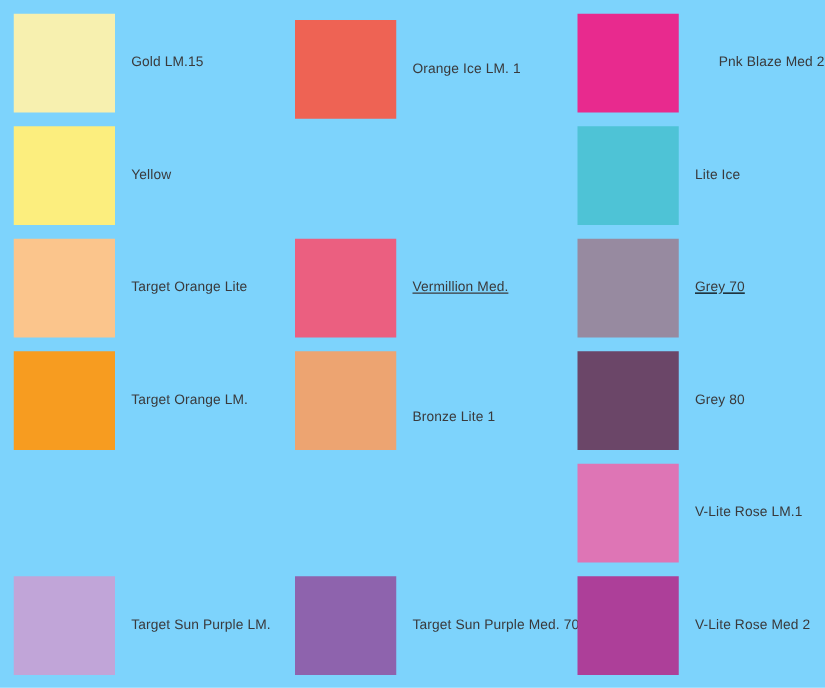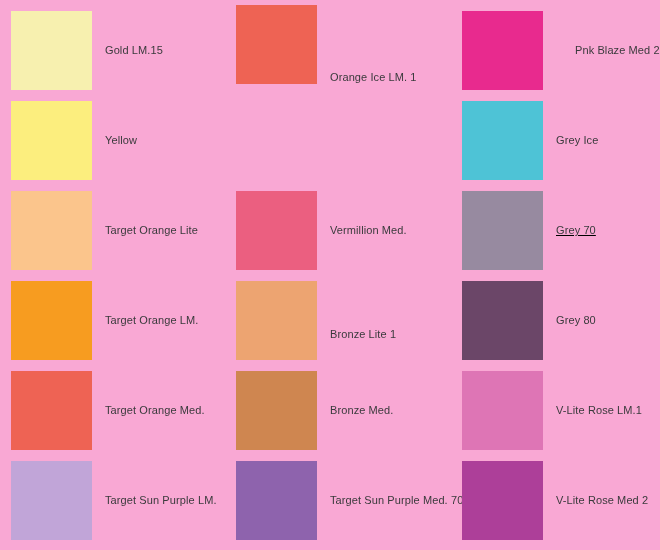--- a/index.html
+++ b/index.html
@@ -43,72 +43,64 @@
     line-height: 13px;
     color: #3a3a3c;
     white-space: nowrap;
     letter-spacing: 0.1px;
     -webkit-font-smoothing: antialiased;
   }
 </style>
 </head>
 <body>
 
-<div id="palette-grid" style="background: #f9a8d4;">
+<div id="palette-grid" style="background: #7dd3fc;">
     <div class="swatch-cell" style="left: 11px; top: 11px;">
       <div class="swatch-chip" style="background-color: rgb(247, 240, 175);"></div>
       <div class="swatch-label" style="color: rgb(58, 58, 60);">Gold LM.15</div>
     </div>
-    <div class="swatch-cell" style="left: 236px; top: 5px; align-items: flex-end;">
+    <div class="swatch-cell" style="left: 236px; top: 16px;">
       <div class="swatch-chip" style="background-color: rgb(238, 99, 84);"></div>
       <div class="swatch-label" style="color: rgb(58, 58, 60);">Orange Ice LM. 1</div>
     </div>
     <div class="swatch-cell" style="left: 462px; top: 11px;">
       <div class="swatch-chip" style="background-color: rgb(232, 42, 142);"></div>
       <div class="swatch-label" style="color: rgb(58, 58, 60); margin-left: 32px;">Pnk Blaze Med 2</div>
     </div>
     <div class="swatch-cell" style="left: 11px; top: 101px;">
       <div class="swatch-chip" style="background-color: rgb(252, 238, 126);"></div>
       <div class="swatch-label" style="color: rgb(58, 58, 60);">Yellow</div>
     </div>
     <div class="swatch-cell" style="left: 462px; top: 101px;">
       <div class="swatch-chip" style="background-color: rgb(78, 195, 214);"></div>
-      <div class="swatch-label" style="color: rgb(58, 58, 60);">Grey Ice</div>
+      <div class="swatch-label" style="color: rgb(58, 58, 60);">Lite Ice</div>
     </div>
     <div class="swatch-cell" style="left: 11px; top: 191px;">
       <div class="swatch-chip" style="background-color: rgb(251, 197, 140);"></div>
       <div class="swatch-label" style="color: rgb(58, 58, 60);">Target Orange Lite</div>
     </div>
     <div class="swatch-cell" style="left: 236px; top: 191px;">
       <div class="swatch-chip" style="background-color: rgb(235, 95, 128);"></div>
-      <div class="swatch-label" style="color: rgb(58, 58, 60);">Vermillion Med.</div>
+      <div class="swatch-label" style="color: rgb(58, 58, 60); text-decoration: underline;">Vermillion Med.</div>
     </div>
     <div class="swatch-cell" style="left: 462px; top: 191px; text-decoration: underline;">
       <div class="swatch-chip" style="background-color: rgb(151, 138, 160);"></div>
       <div class="swatch-label" style="color: rgb(58, 58, 60);">Grey 70</div>
     </div>
     <div class="swatch-cell" style="left: 11px; top: 281px;">
       <div class="swatch-chip" style="background-color: rgb(247, 156, 32);"></div>
       <div class="swatch-label" style="color: rgb(58, 58, 60);">Target Orange LM.</div>
     </div>
     <div class="swatch-cell" style="left: 236px; top: 281px;">
       <div class="swatch-chip" style="background-color: rgb(237, 164, 113);"></div>
       <div class="swatch-label" style="color: rgb(58, 58, 60); margin-top: 28px;">Bronze Lite 1</div>
     </div>
     <div class="swatch-cell" style="left: 462px; top: 281px;">
       <div class="swatch-chip" style="background-color: rgb(107, 70, 104);"></div>
       <div class="swatch-label" style="color: rgb(58, 58, 60);">Grey 80</div>
-    </div>
-    <div class="swatch-cell" style="left: 11px; top: 371px;">
-      <div class="swatch-chip" style="background-color: rgb(238, 99, 84);"></div>
-      <div class="swatch-label" style="color: rgb(58, 58, 60);">Target Orange Med.</div>
-    </div>
-    <div class="swatch-cell" style="left: 236px; top: 371px;">
-      <div class="swatch-chip" style="background-color: rgb(207, 134, 80);"></div>
-      <div class="swatch-label" style="color: rgb(58, 58, 60);">Bronze Med.</div>
     </div>
     <div class="swatch-cell" style="left: 462px; top: 371px;">
       <div class="swatch-chip" style="background-color: rgb(222, 117, 181);"></div>
       <div class="swatch-label" style="color: rgb(58, 58, 60);">V-Lite Rose LM.1</div>
     </div>
     <div class="swatch-cell" style="left: 11px; top: 461px;">
       <div class="swatch-chip" style="background-color: rgb(193, 165, 216);"></div>
       <div class="swatch-label" style="color: rgb(58, 58, 60);">Target Sun Purple LM.</div>
     </div>
     <div class="swatch-cell" style="left: 236px; top: 461px;">

